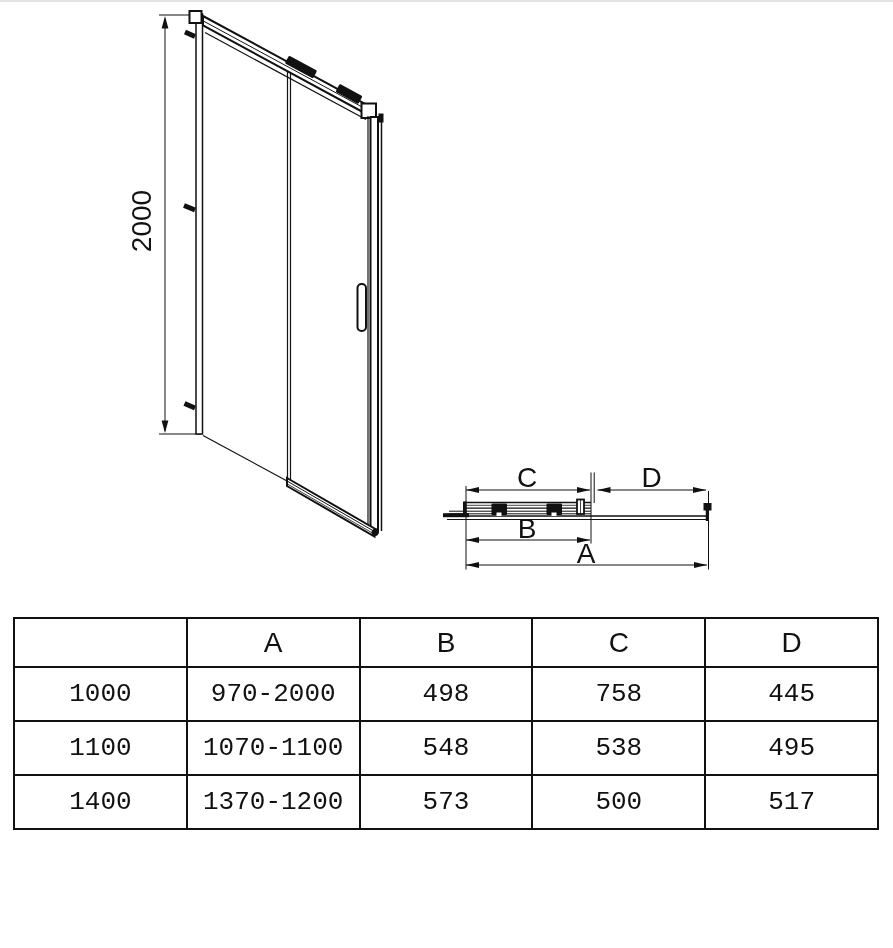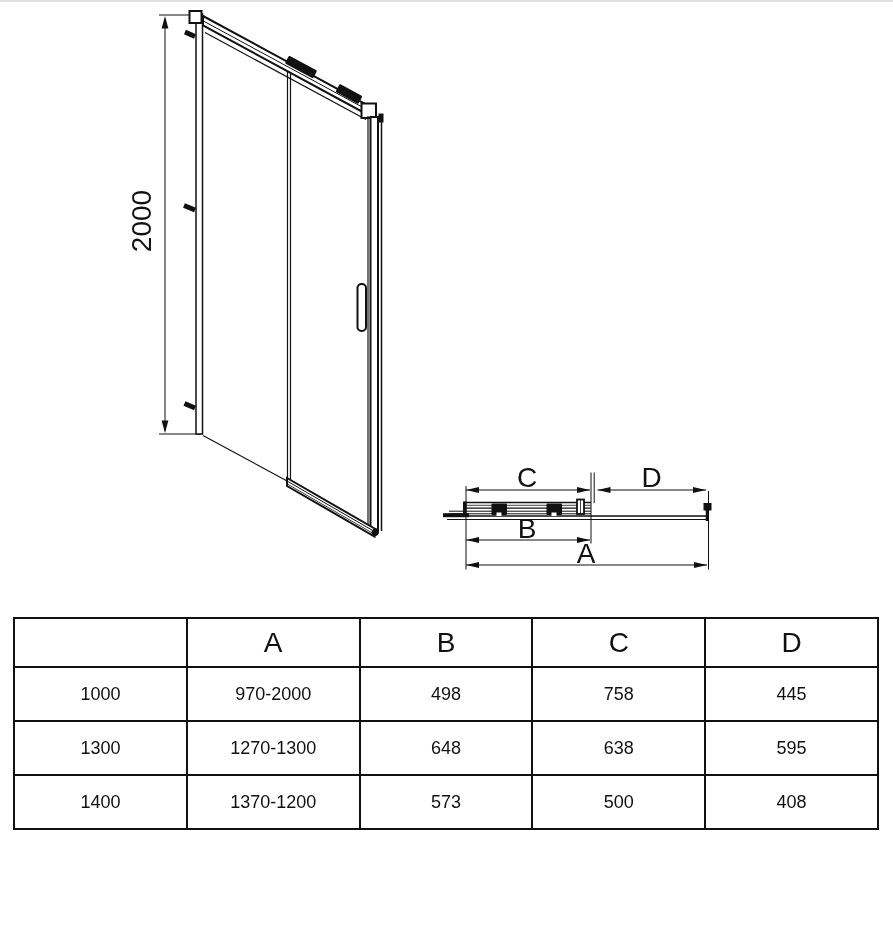--- a/index.html
+++ b/index.html
@@ -26,21 +26,21 @@
   
   table.size-table{
     position:absolute;left:13px;top:617px;width:866px;
     border-collapse:collapse;table-layout:fixed;
   }
   table.size-table th,table.size-table td{
     border:2px solid #111;text-align:center;vertical-align:middle;
     font-weight:400;padding:0;
   }
   table.size-table th{height:47px;font-size:28px;}
-  table.size-table td{height:52px;font-size:18px;}
+  table.size-table td{height:52px;font-size:26px;font-family:Liberation Mono, monospace;}
 </style>
 </head>
 <body>
 
 <div class="top-edge"></div>
 
 <svg class="drawing" width="893" height="600" viewBox="0 0 893 600" xmlns="http://www.w3.org/2000/svg">
 
   <g>
 
@@ -162,27 +162,27 @@
   </thead>
   <tbody>
     <tr>
       <td>1000</td>
       <td>970-2000</td>
       <td>498</td>
       <td>758</td>
       <td>445</td>
     </tr>
     <tr>
-      <td>1300</td>
-      <td>1270-1300</td>
-      <td>648</td>
-      <td>638</td>
-      <td>595</td>
+      <td>1100</td>
+      <td>1070-1100</td>
+      <td>548</td>
+      <td>538</td>
+      <td>495</td>
     </tr>
     <tr>
       <td>1400</td>
       <td>1370-1200</td>
       <td>573</td>
       <td>500</td>
-      <td>408</td>
+      <td>517</td>
     </tr>
   </tbody>
 </table>
 
 </body></html>

